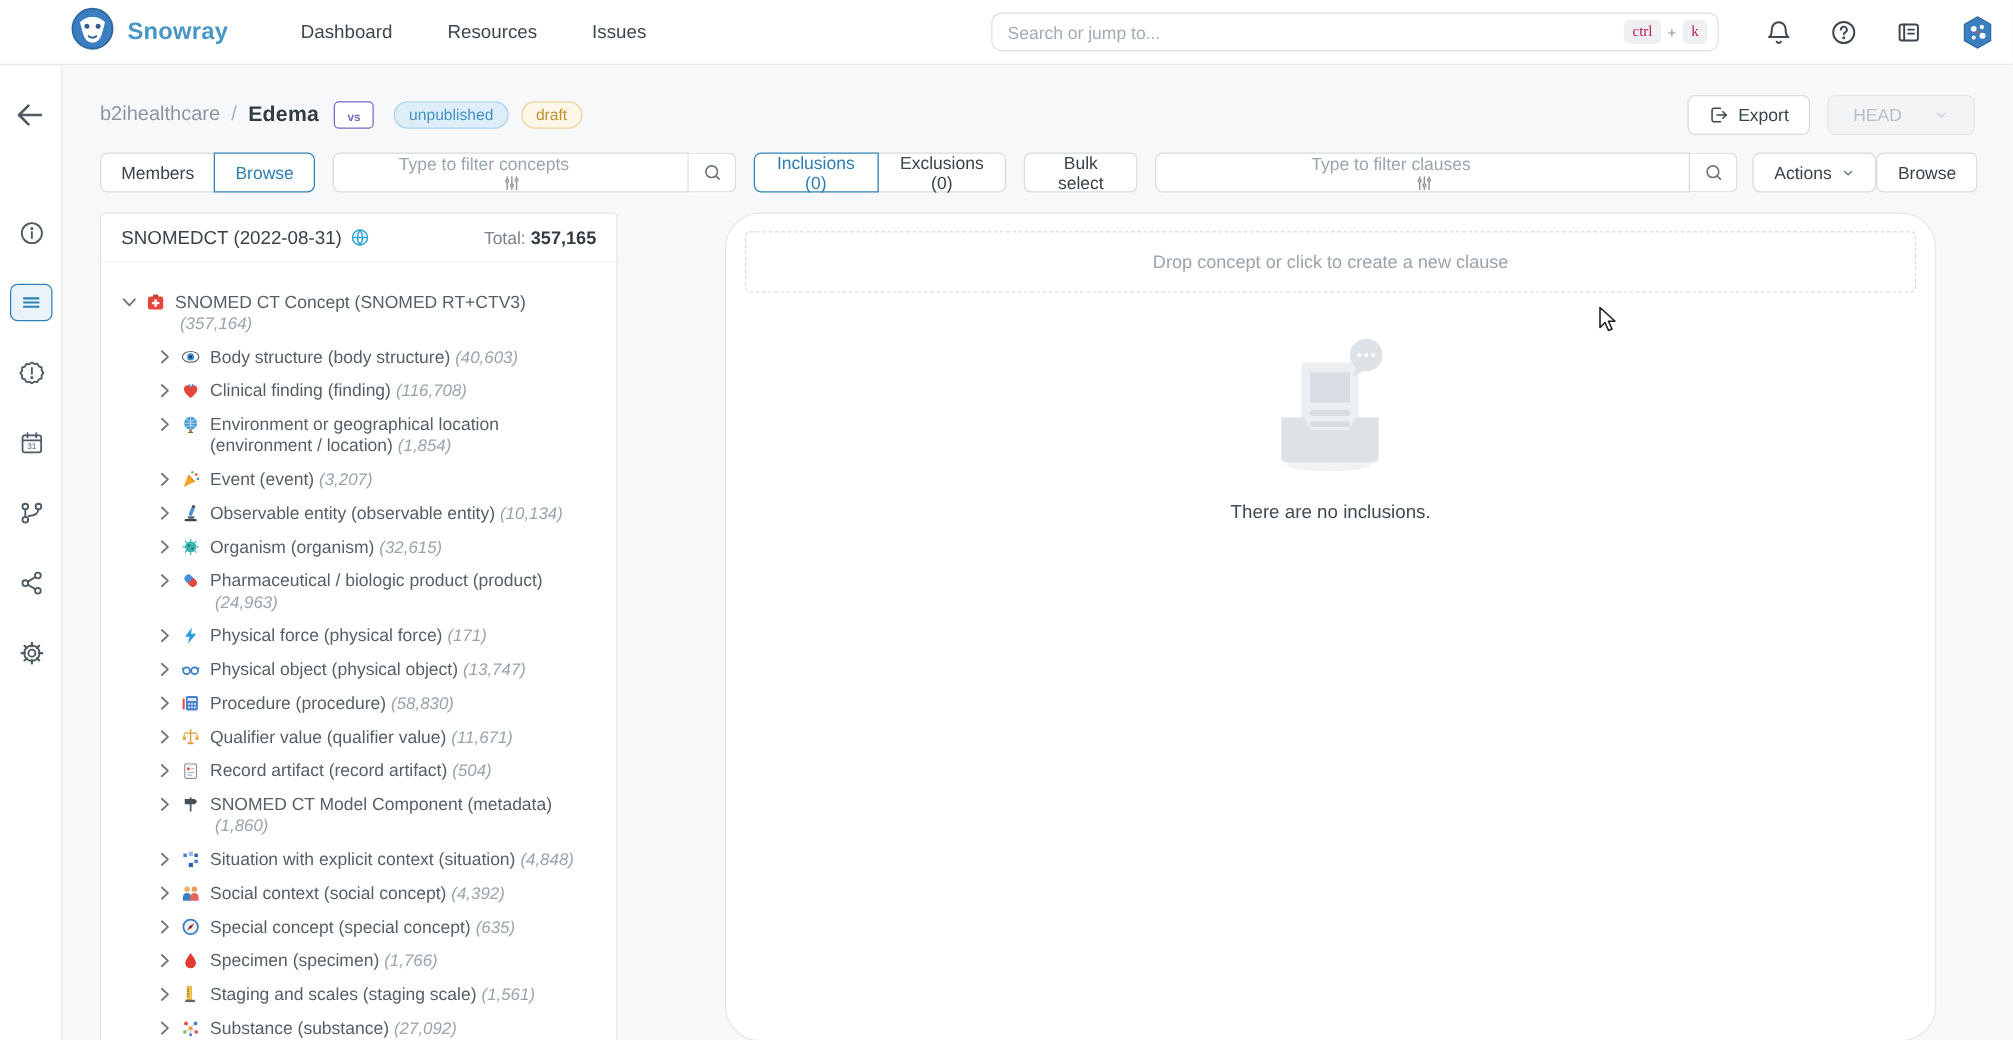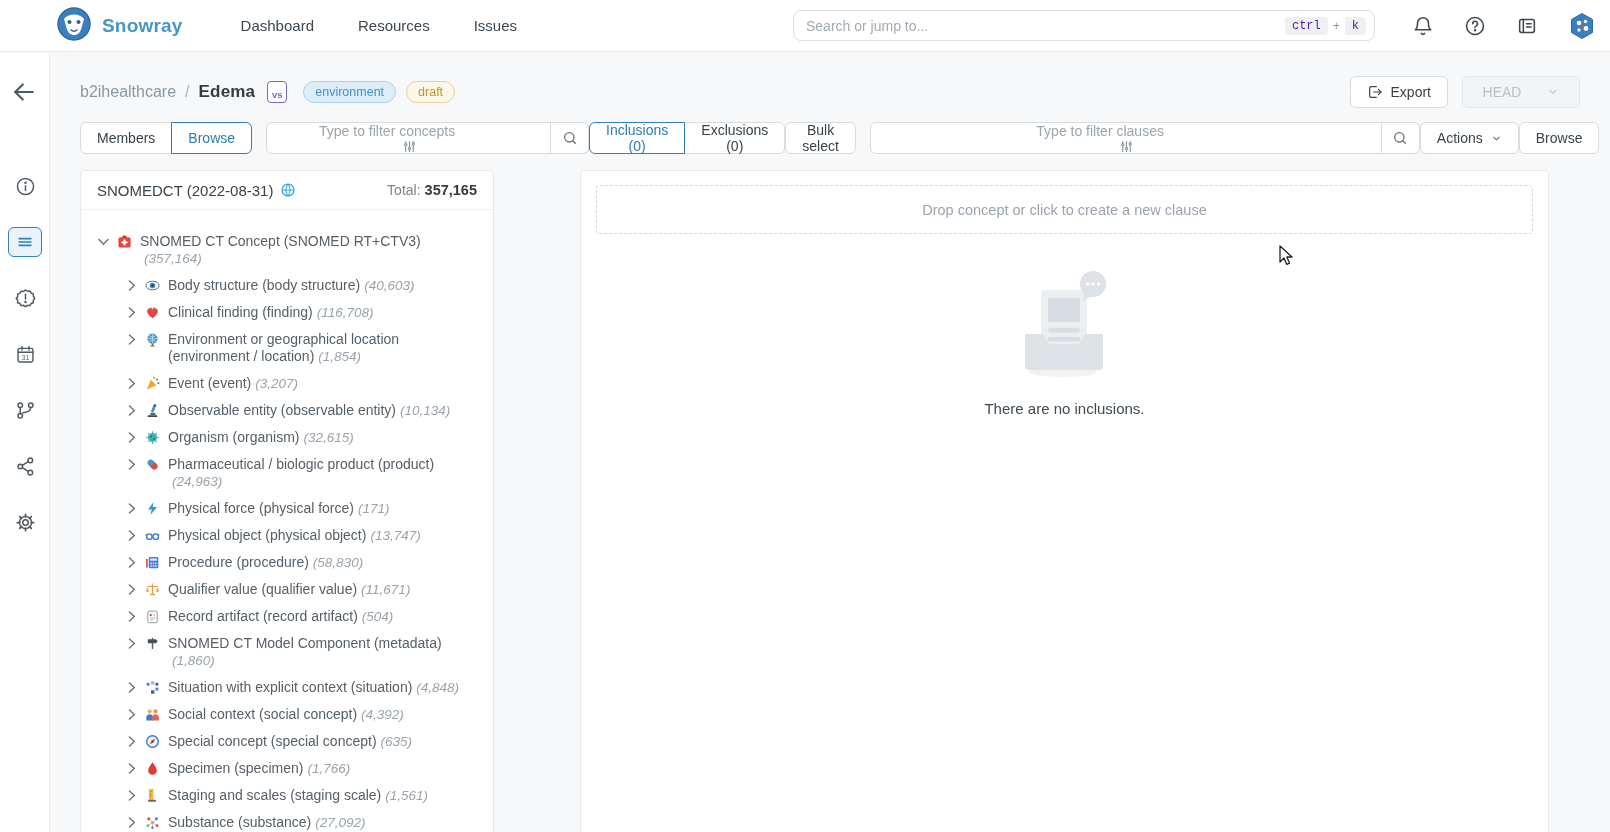--- a/index.html
+++ b/index.html
@@ -8,39 +8,39 @@
 
   
   .navbar { position:absolute; top:0; left:0; width:1610px; height:52px; background:#fff; border-bottom:1px solid #e5e8ea; display:flex; align-items:center; z-index:30;padding-left:44px; }
   .brand { display:flex; align-items:center; gap:10px; margin-left:12px; cursor:pointer; }
   .brand-name { font-size:19px; color:#4796c7; font-weight:600; letter-spacing:.2px; }
   .nav-links { display:flex; gap:44px; margin-left:58px; }
   .nav-link { font-size:15px; color:#3d4750; cursor:pointer; }
   .search-wrap { position:absolute; left:793px; top:10px; width:582px; height:31px; border:1px solid #dcdfe2; border-radius:8px; background:#fff; display:flex; align-items:center; padding:0 8px 0 12px; }
   .search-input { flex:1; border:none; outline:none; font-size:14px; color:#3f4950; font-family:"Liberation Sans",sans-serif; background:transparent; }
   .search-input::placeholder { color:#a2abb3; }
-  .kbd { background:#eef0f2; border-radius:4px; padding:2px 7px; font-family:Liberation Mono, monospace; font-size:12px; color:#4c1d95;text-align:right; }
+  .kbd { background:#eef0f2; border-radius:4px; padding:2px 7px; font-family:Liberation Serif, serif; font-size:12px; color:#be185d;text-align:right; }
   .kbd-plus { color:#8a939b; font-size:12px; margin:0 5px; }
   .nav-icons { position:absolute; right:14px; top:0; height:52px; display:flex; align-items:center; gap:30px; }
   .nav-icon { cursor:pointer; display:flex; }
 
   
   .sidebar { position:absolute; top:53px; left:0; width:50px; bottom:0; background:#fff; border-right:1px solid #e8eaec; z-index:20; }
   .side-back { position:absolute; top:24px; left:9px; cursor:pointer; }
   .side-group { position:absolute; top:118px; left:0; width:50px; display:flex; flex-direction:column; align-items:center; gap:26px; }
   .side-btn { width:34px; height:30px; display:flex; align-items:center; justify-content:center; border-radius:6px; cursor:pointer; }
   .side-btn.active { border:1.5px solid #2f81b7; background:#eaf3fa; }
 
   
   .page { position:absolute; left:50px; top:53px; right:0; bottom:0; background:#f7f8fa; }
   .crumb-row { position:absolute; left:30px; top:22px; right:30px; height:34px; display:flex; align-items:center; }
   .crumb-parent { font-size:16px; color:#8a97a3; cursor:pointer; }
   .crumb-sep { font-size:16px; color:#a9b2ba; margin:0 9px; }
   .crumb-current { font-size:17px; color:#323c43; font-weight:600; letter-spacing:.2px; }
-  .vs-badge { margin-left:12px; width:20px; height:22px; border:1.6px solid #7e66c6; border-radius:4px; color:#7e66c6; font-size:9.5px; font-weight:700; display:flex; align-items:flex-end; justify-content:center; padding-bottom:2px; background:#fff; }
+  .vs-badge { margin-left:12px; width:32px; height:22px; border:1.6px solid #7e66c6; border-radius:4px; color:#7e66c6; font-size:9.5px; font-weight:700; display:flex; align-items:flex-end; justify-content:center; padding-bottom:2px; background:#fff; }
   .pill { height:22px; border-radius:11px; display:flex; align-items:center; padding:0 11px; font-size:12.5px; margin-left:10px; }
   .pill-info { background:#ddeef9; border:1px solid #aed3ec; color:#4292c4; margin-left:16px; }
   .pill-warn { background:#fcf7e8; border:1px solid #ecd29a; color:#c2922f; }
   .hdr-right { margin-left:auto; display:flex; align-items:center; gap:14px; }
   .btn { height:32px; border:1px solid #d8dcde; background:#fff; border-radius:6px; display:flex; align-items:center; justify-content:center; gap:8px; font-size:14px; color:#39434a; padding:0 16px; cursor:pointer; font-family:"Liberation Sans",sans-serif; }
   .select-disabled { width:118px; height:32px; background:#f3f4f6; border:1px solid #e4e7e9; border-radius:6px; display:flex; align-items:center; justify-content:center; gap:26px; font-size:14px; color:#b9c0c6; cursor:default; }
 
   
   .toolbar { position:absolute; left:30px; top:69px; right:28px; height:32px; display:flex; align-items:center; }
   .seg { display:flex; }
@@ -52,21 +52,21 @@
   .filter-input-wrap { height:32px; border:1px solid #d8dcde; border-radius:6px 0 0 6px; background:#fff; display:flex; align-items:center; padding:0 10px 0 12px;flex-direction:column; }
   .filter-input { border:none; outline:none; font-size:14px; color:#3f4950; background:transparent; font-family:"Liberation Sans",sans-serif; }
   .filter-input::placeholder { color:#9aa5ad; }
   .icon-btn { width:38px; height:32px; border:1px solid #d8dcde; border-left:none; border-radius:0 6px 6px 0; background:#fff; display:flex; align-items:center; justify-content:center; cursor:pointer; }
   .gap14 { width:14px; } .gap16 { width:16px; }
   .ml-auto { margin-left:auto; }
 
   
   .card { position:absolute; background:#fff; border:1px solid #e6e8ea; border-radius:4px 4px 0 0; }
   .tree-card { left:30px; top:117px; width:414px; bottom:-1px; }
-  .main-card { left:530px; top:117px; width:969px; bottom:-1px; }
+  .main-card { left:530px; top:117px; width:969px; bottom:-1px;border-radius:28px; }
 
   .tree-header { height:39px; border-bottom:1px solid #eef1f3; display:flex; align-items:center; padding:0 16px; }
   .cs-name { font-size:15px; color:#39434a; display:flex; align-items:center; gap:7px; }
   .total-wrap { margin-left:auto; font-size:14px; color:#7b858d; }
   .total-val { color:#323c43; font-weight:700; font-size:14.5px; margin-left:4px; }
 
   .tree-list { padding:18px 10px 0 0; }
   .trow { display:flex; align-items:flex-start; padding:5px 8px 5px 44px; cursor:pointer; line-height:17px; }
   .trow.root { padding-left:16px; }
   .chev { width:14px; display:flex; margin-top:2px; flex:none; cursor:pointer; }
@@ -204,21 +204,21 @@
   </div>
 </div>
 
 <div class="page">
 
   <div class="crumb-row">
     <span class="crumb-parent">b2ihealthcare</span>
     <span class="crumb-sep">/</span>
     <span class="crumb-current">Edema</span>
     <span class="vs-badge">vs</span>
-    <span class="pill pill-info">environment</span>
+    <span class="pill pill-info">unpublished</span>
     <span class="pill pill-warn">draft</span>
     <span class="hdr-right">
       <button class="btn">
         <span style="display:flex">
           <svg width="16" height="16" viewBox="0 0 24 24" fill="none" stroke="#39434a" stroke-width="1.8" stroke-linecap="round" stroke-linejoin="round">
             <path d="M14 4H6a2 2 0 0 0-2 2v12a2 2 0 0 0 2 2h8"></path>
               <path d="M21 12H10"></path>
               <path d="m17 8 4 4-4 4"></path>
           </svg>
         </span>
@@ -260,21 +260,21 @@
       </button>
     </span>
     <span class="gap16"></span>
     <span class="seg">
       <button class="btn seg-active">Inclusions (0)</button>
       <button class="btn">Exclusions (0)</button>
     </span>
     <span class="gap16"></span>
     <button class="btn">Bulk select</button>
     <span class="filter-group">
-      <span class="filter-input-wrap" style="width:512px">
+      <span class="filter-input-wrap" style="width:428px">
         <input class="filter-input" placeholder="Type to filter clauses" style="">
         <span style="display:flex">
           <svg width="15" height="15" viewBox="0 0 24 24" fill="none" stroke="#8a939b" stroke-width="1.8" stroke-linecap="round">
             <path d="M6 4v16M12 4v16M18 4v16"></path>
               <circle cx="6" cy="9" r="1.8" fill="#fff"></circle>
               <circle cx="12" cy="15" r="1.8" fill="#fff"></circle>
               <circle cx="18" cy="8" r="1.8" fill="#fff"></circle>
           </svg>
         </span>
       </span>

